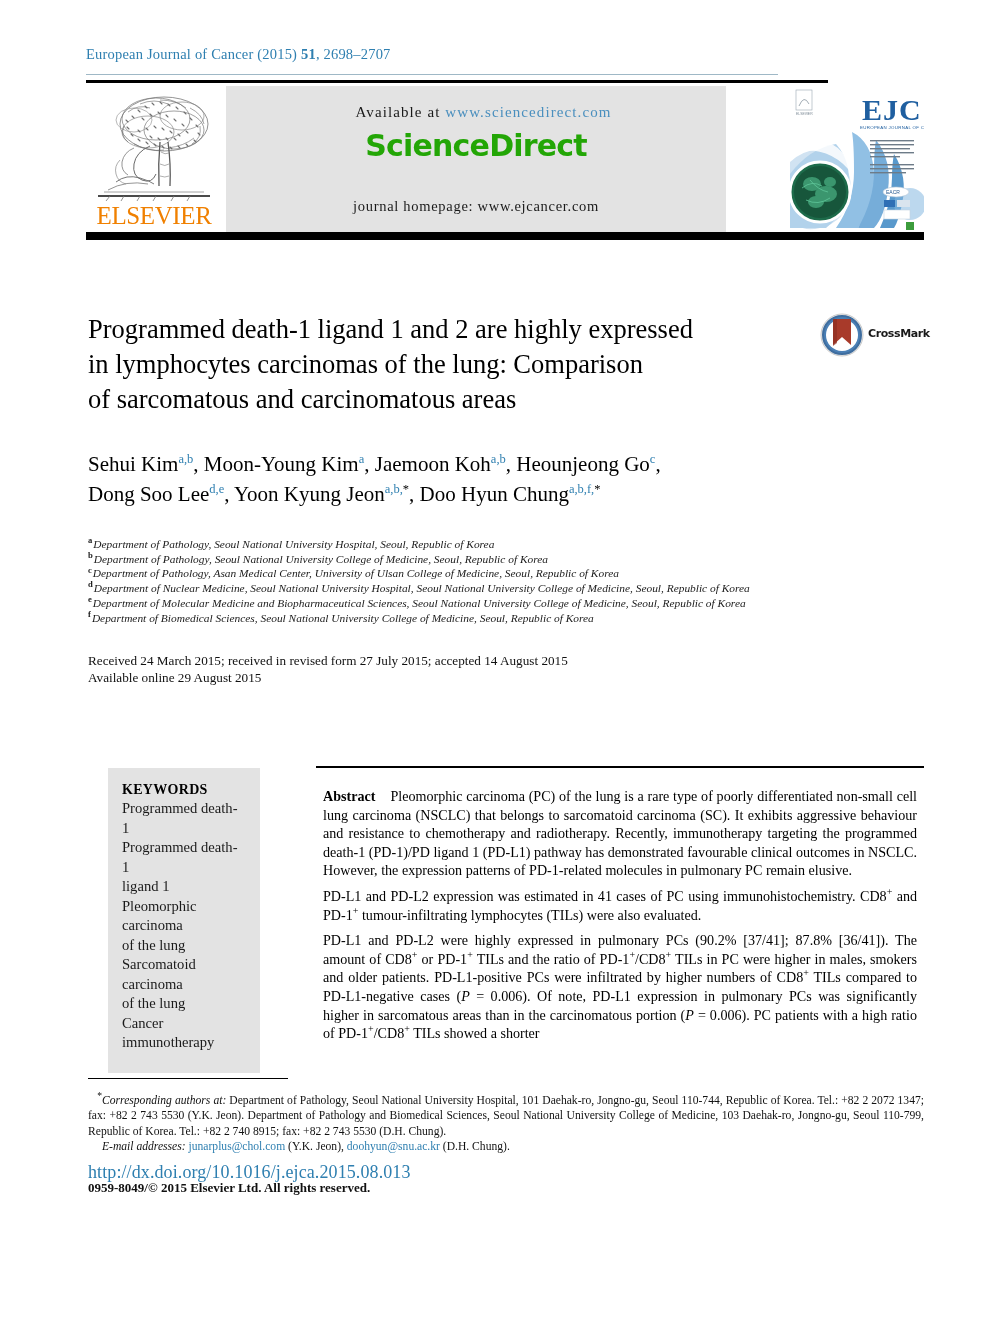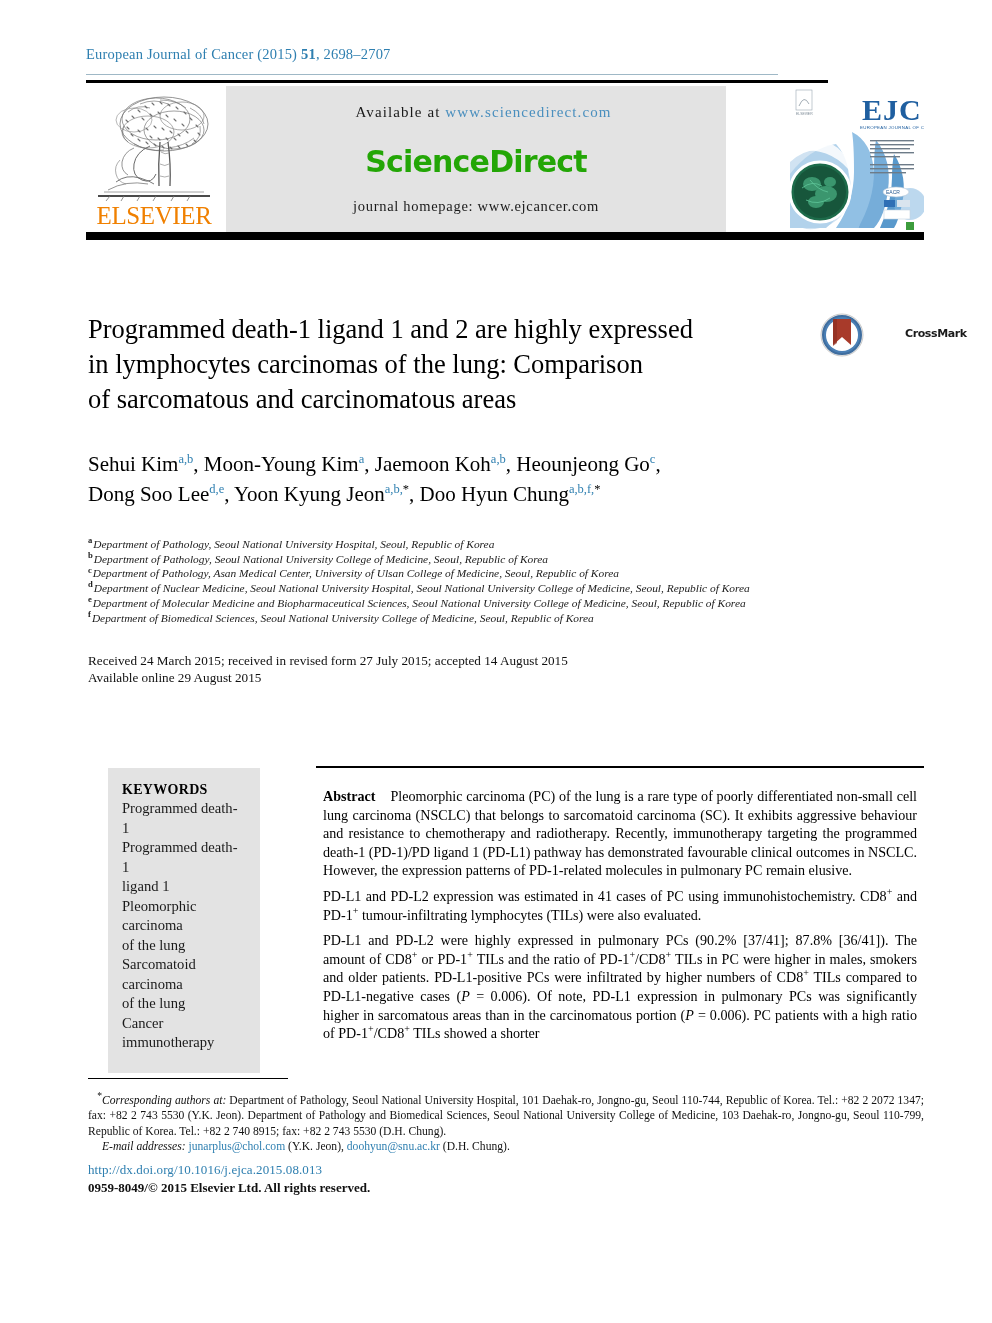--- a/index.html
+++ b/index.html
@@ -106,21 +106,21 @@
     top: 18px;
     left: 15px; right: 0;
     font-family: "Liberation Serif", serif;
     font-size: 15px;
     letter-spacing: 1.1px;
     color: #1a1a1a;
   }
   .sd-avail .url { color: #4a8fbe; }
   .sd-logo {
     position: absolute;
-    top: 58px;
+    top: 42px;
     left: 0; right: 0;
     font-family: "DejaVu Sans", sans-serif;
     font-size: 30px;
     font-weight: bold;
     color: #23a606;
     letter-spacing: -0.8px;
   }
   .sd-home {
     position: absolute;
     top: 112px;
@@ -171,21 +171,20 @@
   }
   .cm-word {
     position: absolute;
     left: 48px;
     top: 14px;
     font-family: "DejaVu Sans", sans-serif;
     font-size: 11px;
     font-weight: bold;
     letter-spacing: -0.4px;
     color: #1a1a1a;
-    margin-left: 37px;
   }
 
   
   .authors {
     position: absolute;
     left: 88px;
     top: 449px;
     width: 760px;
     font-family: "Liberation Serif", serif;
     font-size: 21px;
@@ -307,21 +306,21 @@
   .footnote p { margin: 0; }
   .footnote .ital { font-style: italic; }
   .footnote .link { color: #2e7fb0; }
   .footnote .indent { text-indent: 14px; }
 
   .doi {
     position: absolute;
     left: 88px;
     top: 1162px;
     font-family: "Liberation Serif", serif;
-    font-size: 13px;
+    font-size: 18px;
     color: #2e7fb0;
     letter-spacing: .1px;
   }
   .copyright {
     position: absolute;
     left: 88px;
     top: 1180px;
     font-family: "Liberation Serif", serif;
     font-size: 13px;
     font-weight: bold;

